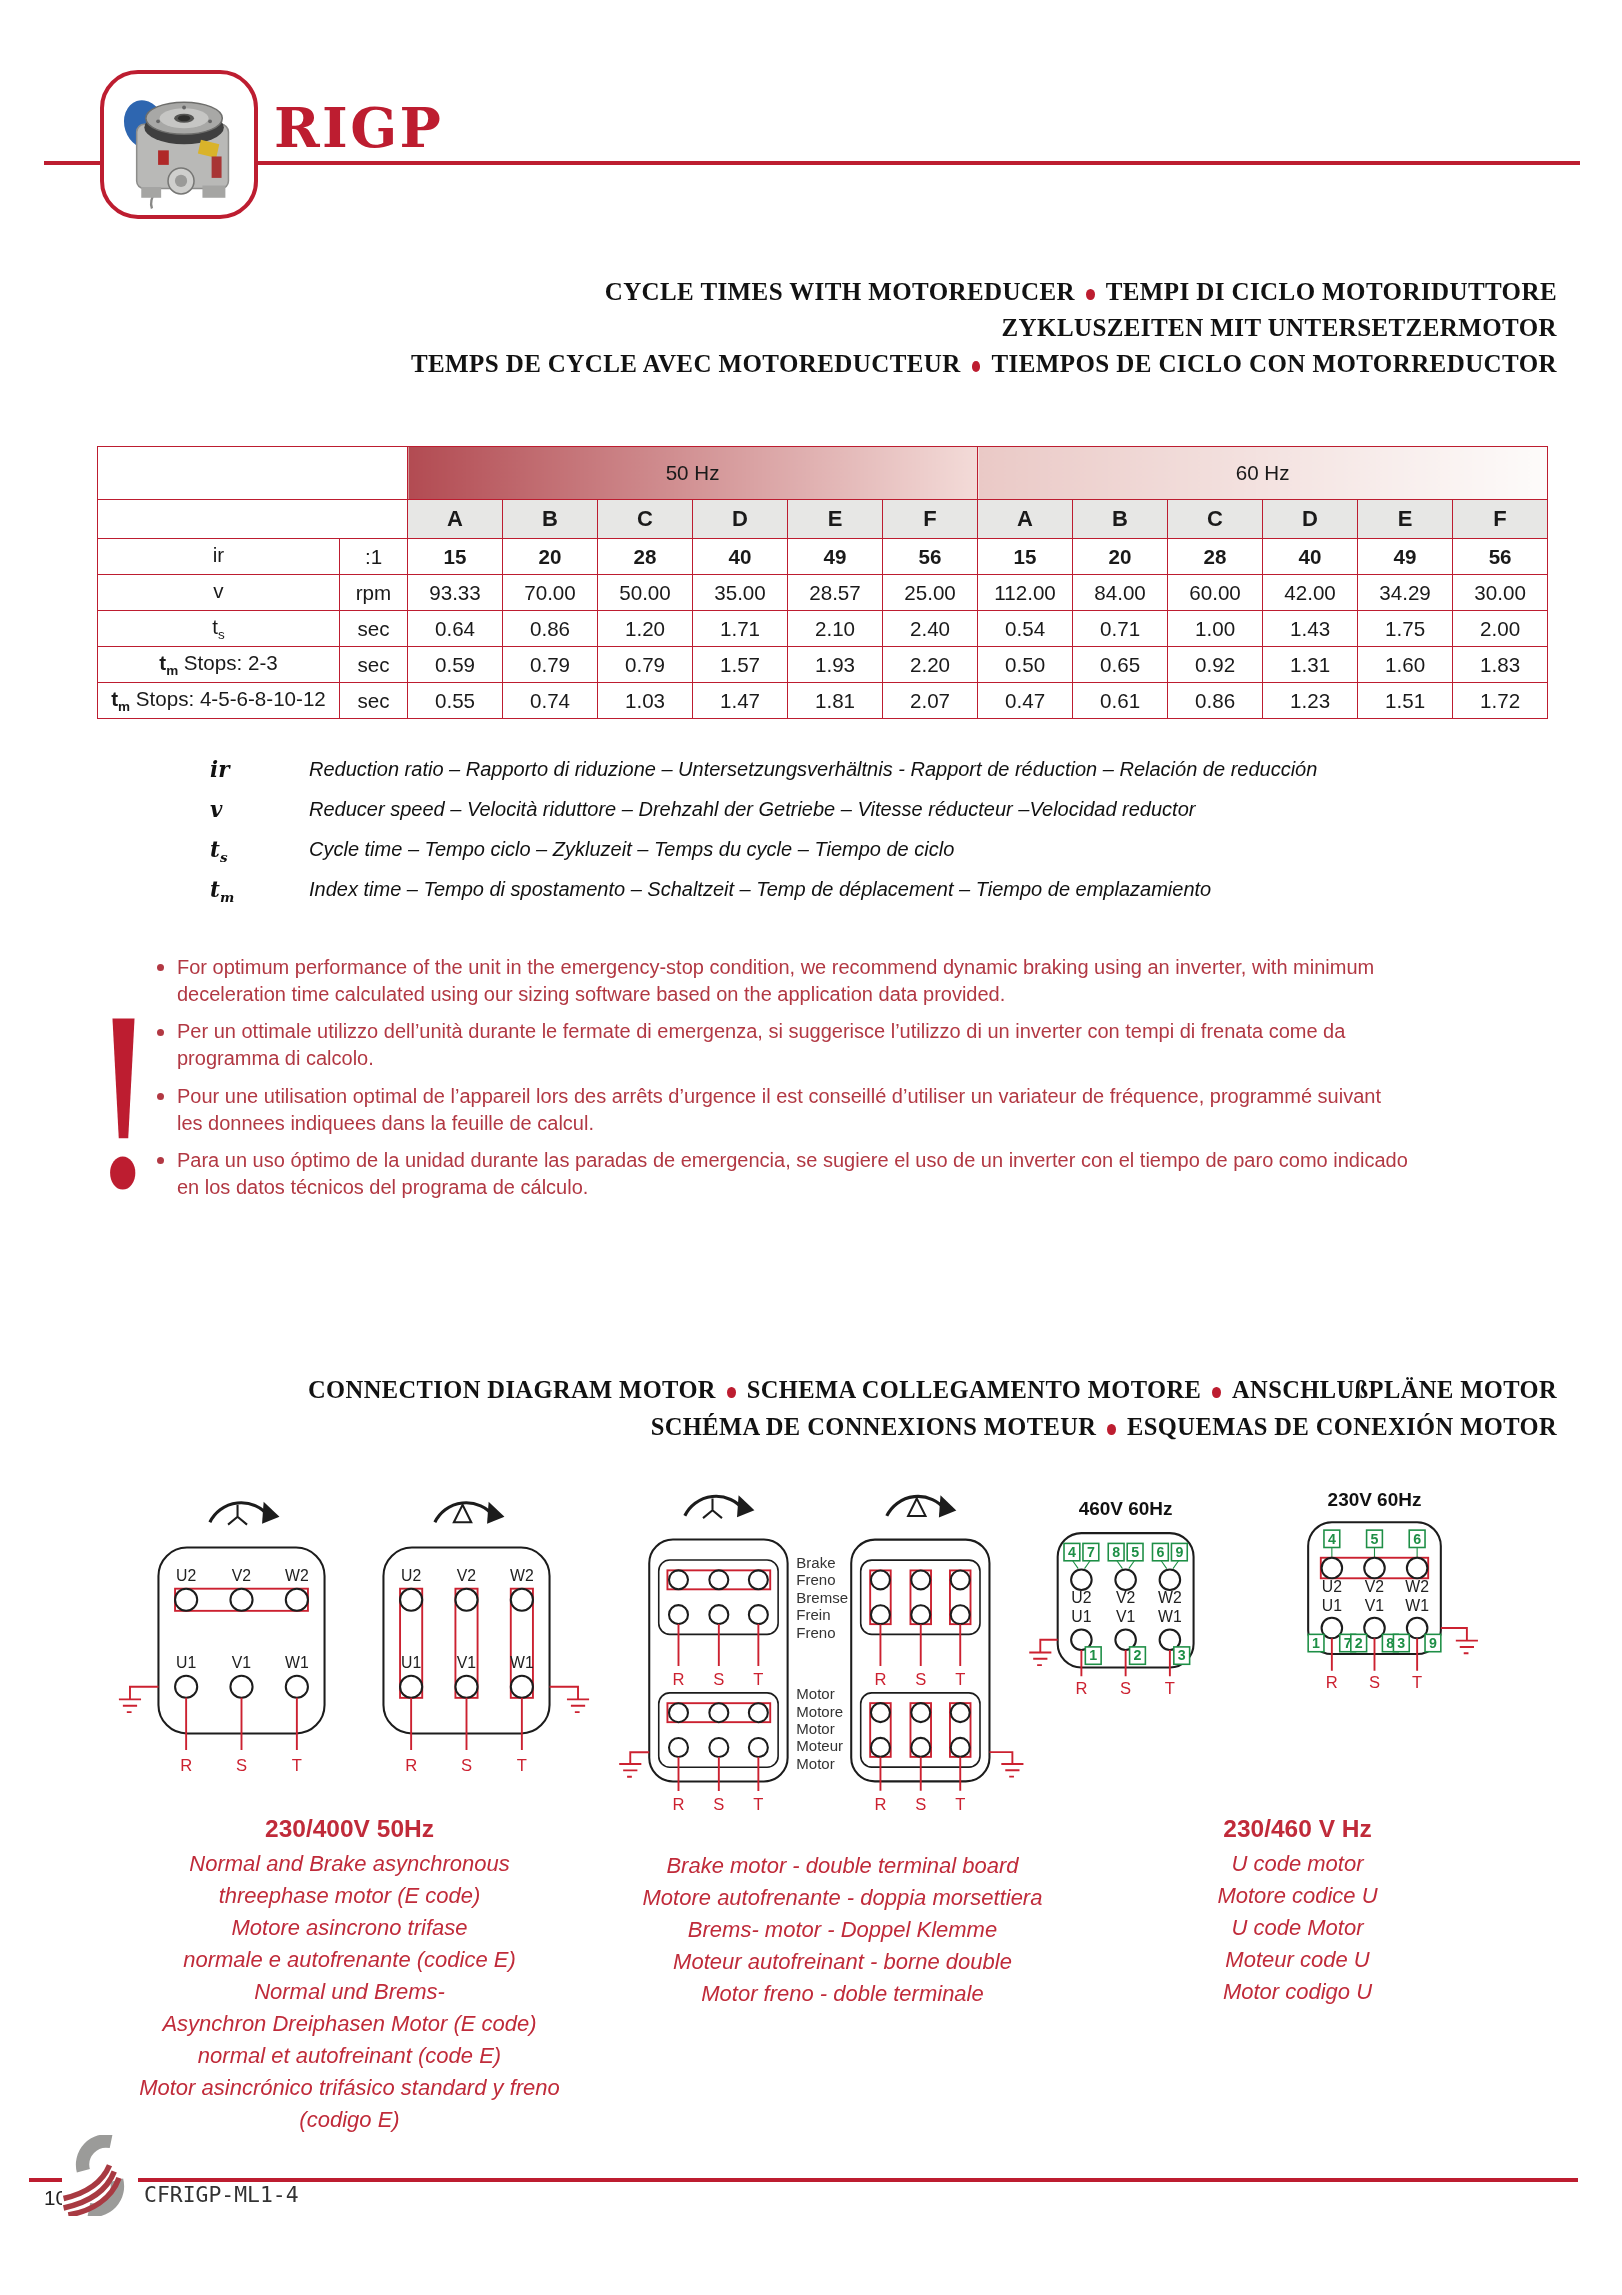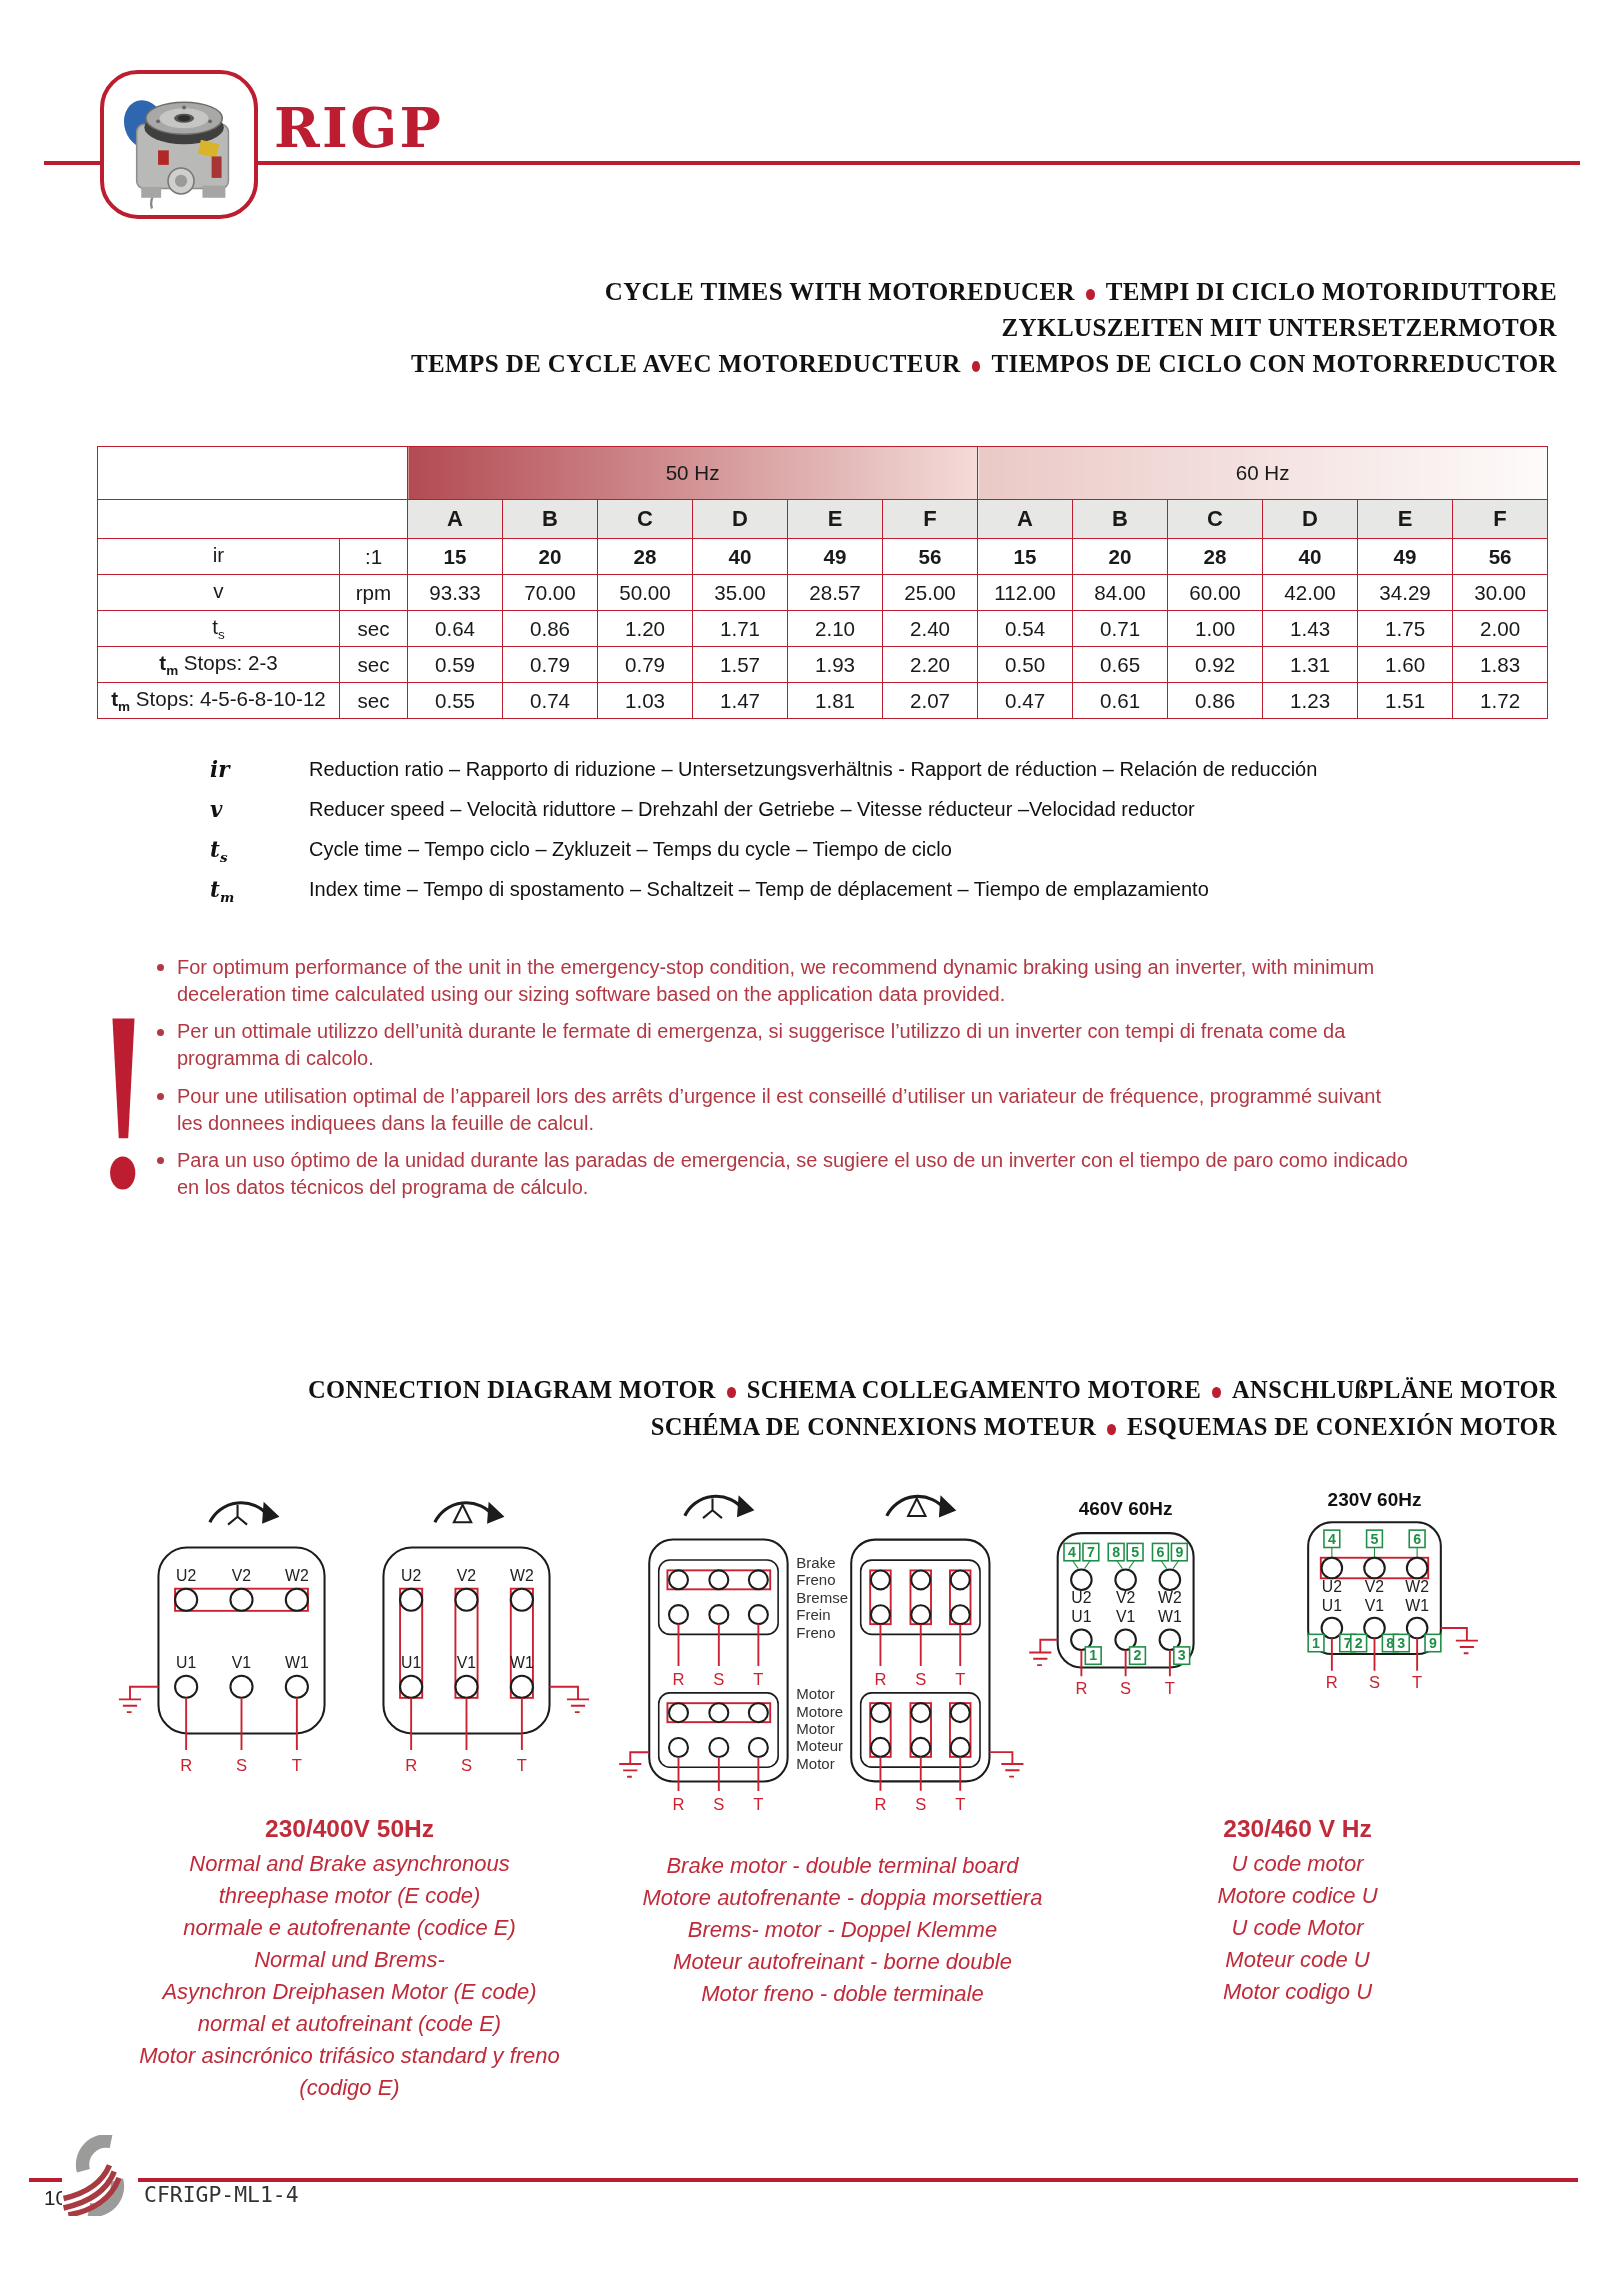--- a/index.html
+++ b/index.html
@@ -43,21 +43,21 @@
   tr.tmrow th.rl sub{font-weight:bold;}
   td.ru{text-align:left;padding-left:8px;font-size:20px;}
   tr.irrow td.v{font-weight:bold;}
 
   
   #legend{position:absolute;left:210px;top:756px;}
   .lrow{display:flex;line-height:27px;margin-bottom:4.7px;}
   .lsym{width:99px;font-family:"DejaVu Serif","Liberation Serif",serif;font-weight:bold;font-style:italic;
         font-size:21.4px;color:#111;}
   .lsym sub{font-size:13.5px;}
-  .ltext{font-size:20px;color:#111;}
+  .ltext{font-style:italic;font-size:20px;color:#111;}
 
   
   #notes{position:absolute;left:155px;top:954px;width:1361px;}
   .note{position:relative;padding-left:22px;margin-bottom:10.3px;color:var(--note_text);}
   .nl{font-size:20px;line-height:27px;}
   .ndot{position:absolute;left:1.6px;top:10.3px;width:7.1px;height:7.1px;border-radius:50%;background:var(--note_text);}
   #excl{position:absolute;left:103px;top:1018px;}
 
   
   svg.diag{position:absolute;}
@@ -512,20 +512,21 @@
     <path class="r" d="M191 176 H224 V192 M210 192 H238 M215 200 H233 M220 208 H226"></path>
     <text class="t-phase" x="53" y="252">R</text>
     <text class="t-phase" x="107" y="252">S</text>
     <text class="t-phase" x="161" y="252">T</text>
   </svg>
 
   <div id="cap1" class="cap">
     <div class="cap-title">230/400V 50Hz</div>
     <div class="cap-line">Normal and Brake asynchronous</div>
     <div class="cap-line">threephase motor (E code)</div>
+    <div class="cap-line">Motore asincrono trifase</div>
     <div class="cap-line">normale e autofrenante (codice E)</div>
     <div class="cap-line">Normal und Brems-</div>
     <div class="cap-line">Asynchron Dreiphasen Motor (E code)</div>
     <div class="cap-line">normal et autofreinant (code E)</div>
     <div class="cap-line">Motor asincrónico trifásico standard y freno</div>
     <div class="cap-line">(codigo E)</div>
   </div>
   <div id="cap2" class="cap">
     <div class="cap-line">Brake motor - double terminal board</div>
     <div class="cap-line">Motore autofrenante - doppia morsettiera</div>

